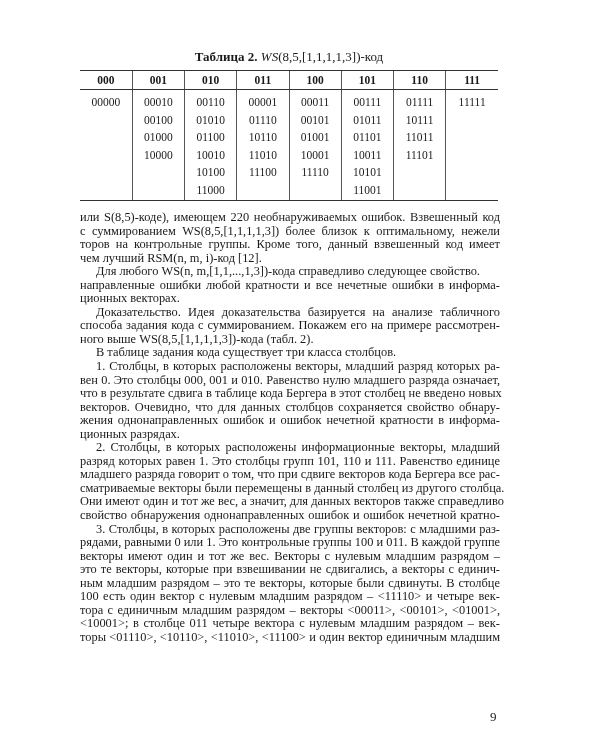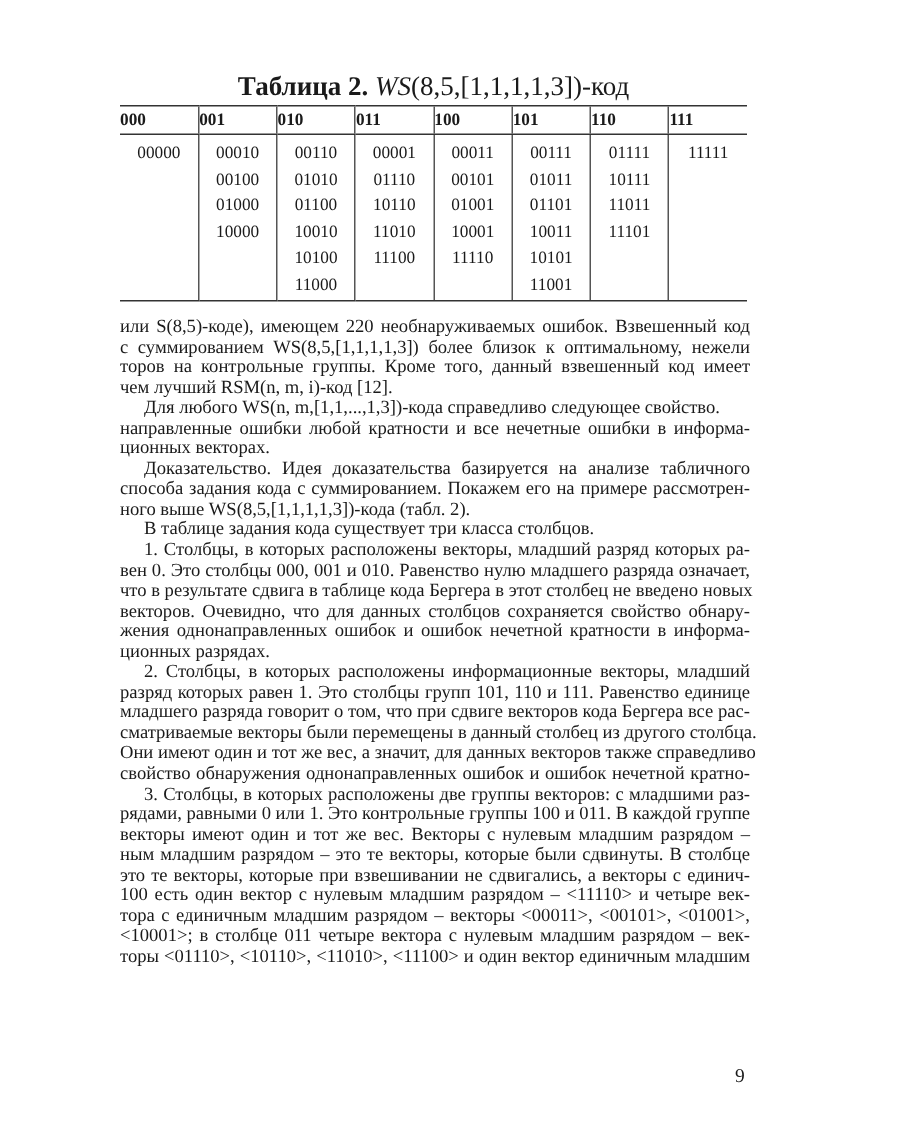--- a/index.html
+++ b/index.html
@@ -2,30 +2,30 @@
 <html><head>
 <meta charset="utf-8">
 <style>
   html, body { margin: 0; padding: 0; }
   body {
     width: 600px; height: 750px; background: #ffffff; position: relative; overflow: hidden;
     font-family: "Liberation Serif", "DejaVu Serif", serif; color: #1a1a1a;
   }
   .caption {
     position: absolute; top: 49px; left: 0; width: 578px; text-align: center;
-    font-size: 18px; line-height: 16px;
+    font-size: 13px; line-height: 16px;
   }
   .caption b { font-weight: bold; }
   .caption i { font-style: italic; }
   table.codes {
     position: absolute; top: 70px; left: 80px; width: 418px;
     border-collapse: collapse; font-size: 11.5px; table-layout: fixed;
   }
   table.codes th {
-    font-weight: bold; height: 18px; padding: 0; text-align: left;
+    font-weight: bold; height: 18px; padding: 0; text-align: center;
     border-top: 1.5px solid #333; border-bottom: 1.5px solid #333;
     border-left: 1px solid #555;
   }
   table.codes td {
     vertical-align: top; text-align: center; padding: 4px 0 0 0;
     border-left: 1px solid #555; border-bottom: 1.5px solid #333; height: 102px; margin-top: 26px;
   }
   table.codes th:first-child, table.codes td:first-child { border-left: none; }
   .cell-val { display: block; height: 17.6px; line-height: 17.6px; }
   .body-text {
@@ -134,21 +134,21 @@
   <span class="line last">ционных разрядах.</span>
   <span class="line indent">2. Столбцы, в которых расположены информационные векторы, младший</span>
   <span class="line">разряд которых равен 1. Это столбцы групп 101, 110 и 111. Равенство единице</span>
   <span class="line">младшего разряда говорит о том, что при сдвиге векторов кода Бергера все рас-</span>
   <span class="line">сматриваемые векторы были перемещены в данный столбец из другого столбца.</span>
   <span class="line">Они имеют один и тот же вес, а значит, для данных векторов также справедливо</span>
   <span class="line">свойство обнаружения однонаправленных ошибок и ошибок нечетной кратно-</span>
   <span class="line indent">3. Столбцы, в которых расположены две группы векторов: с младшими раз-</span>
   <span class="line">рядами, равными 0 или 1. Это контрольные группы 100 и 011. В каждой группе</span>
   <span class="line">векторы имеют один и тот же вес. Векторы с нулевым младшим разрядом –</span>
+  <span class="line">это те векторы, которые при взвешивании не сдвигались, а векторы с единич-</span>
   <span class="line">ным младшим разрядом – это те векторы, которые были сдвинуты. В столбце</span>
-  <span class="line">это те векторы, которые при взвешивании не сдвигались, а векторы с единич-</span>
   <span class="line">100 есть один вектор с нулевым младшим разрядом – &lt;11110&gt; и четыре век-</span>
   <span class="line">тора с единичным младшим разрядом – векторы &lt;00011&gt;, &lt;00101&gt;, &lt;01001&gt;,</span>
   <span class="line">&lt;10001&gt;; в столбце 011 четыре вектора с нулевым младшим разрядом – век-</span>
   <span class="line">торы &lt;01110&gt;, &lt;10110&gt;, &lt;11010&gt;, &lt;11100&gt; и один вектор единичным младшим</span>
 </div>
 
 <div class="page-number">9</div>
 
 </body></html>

